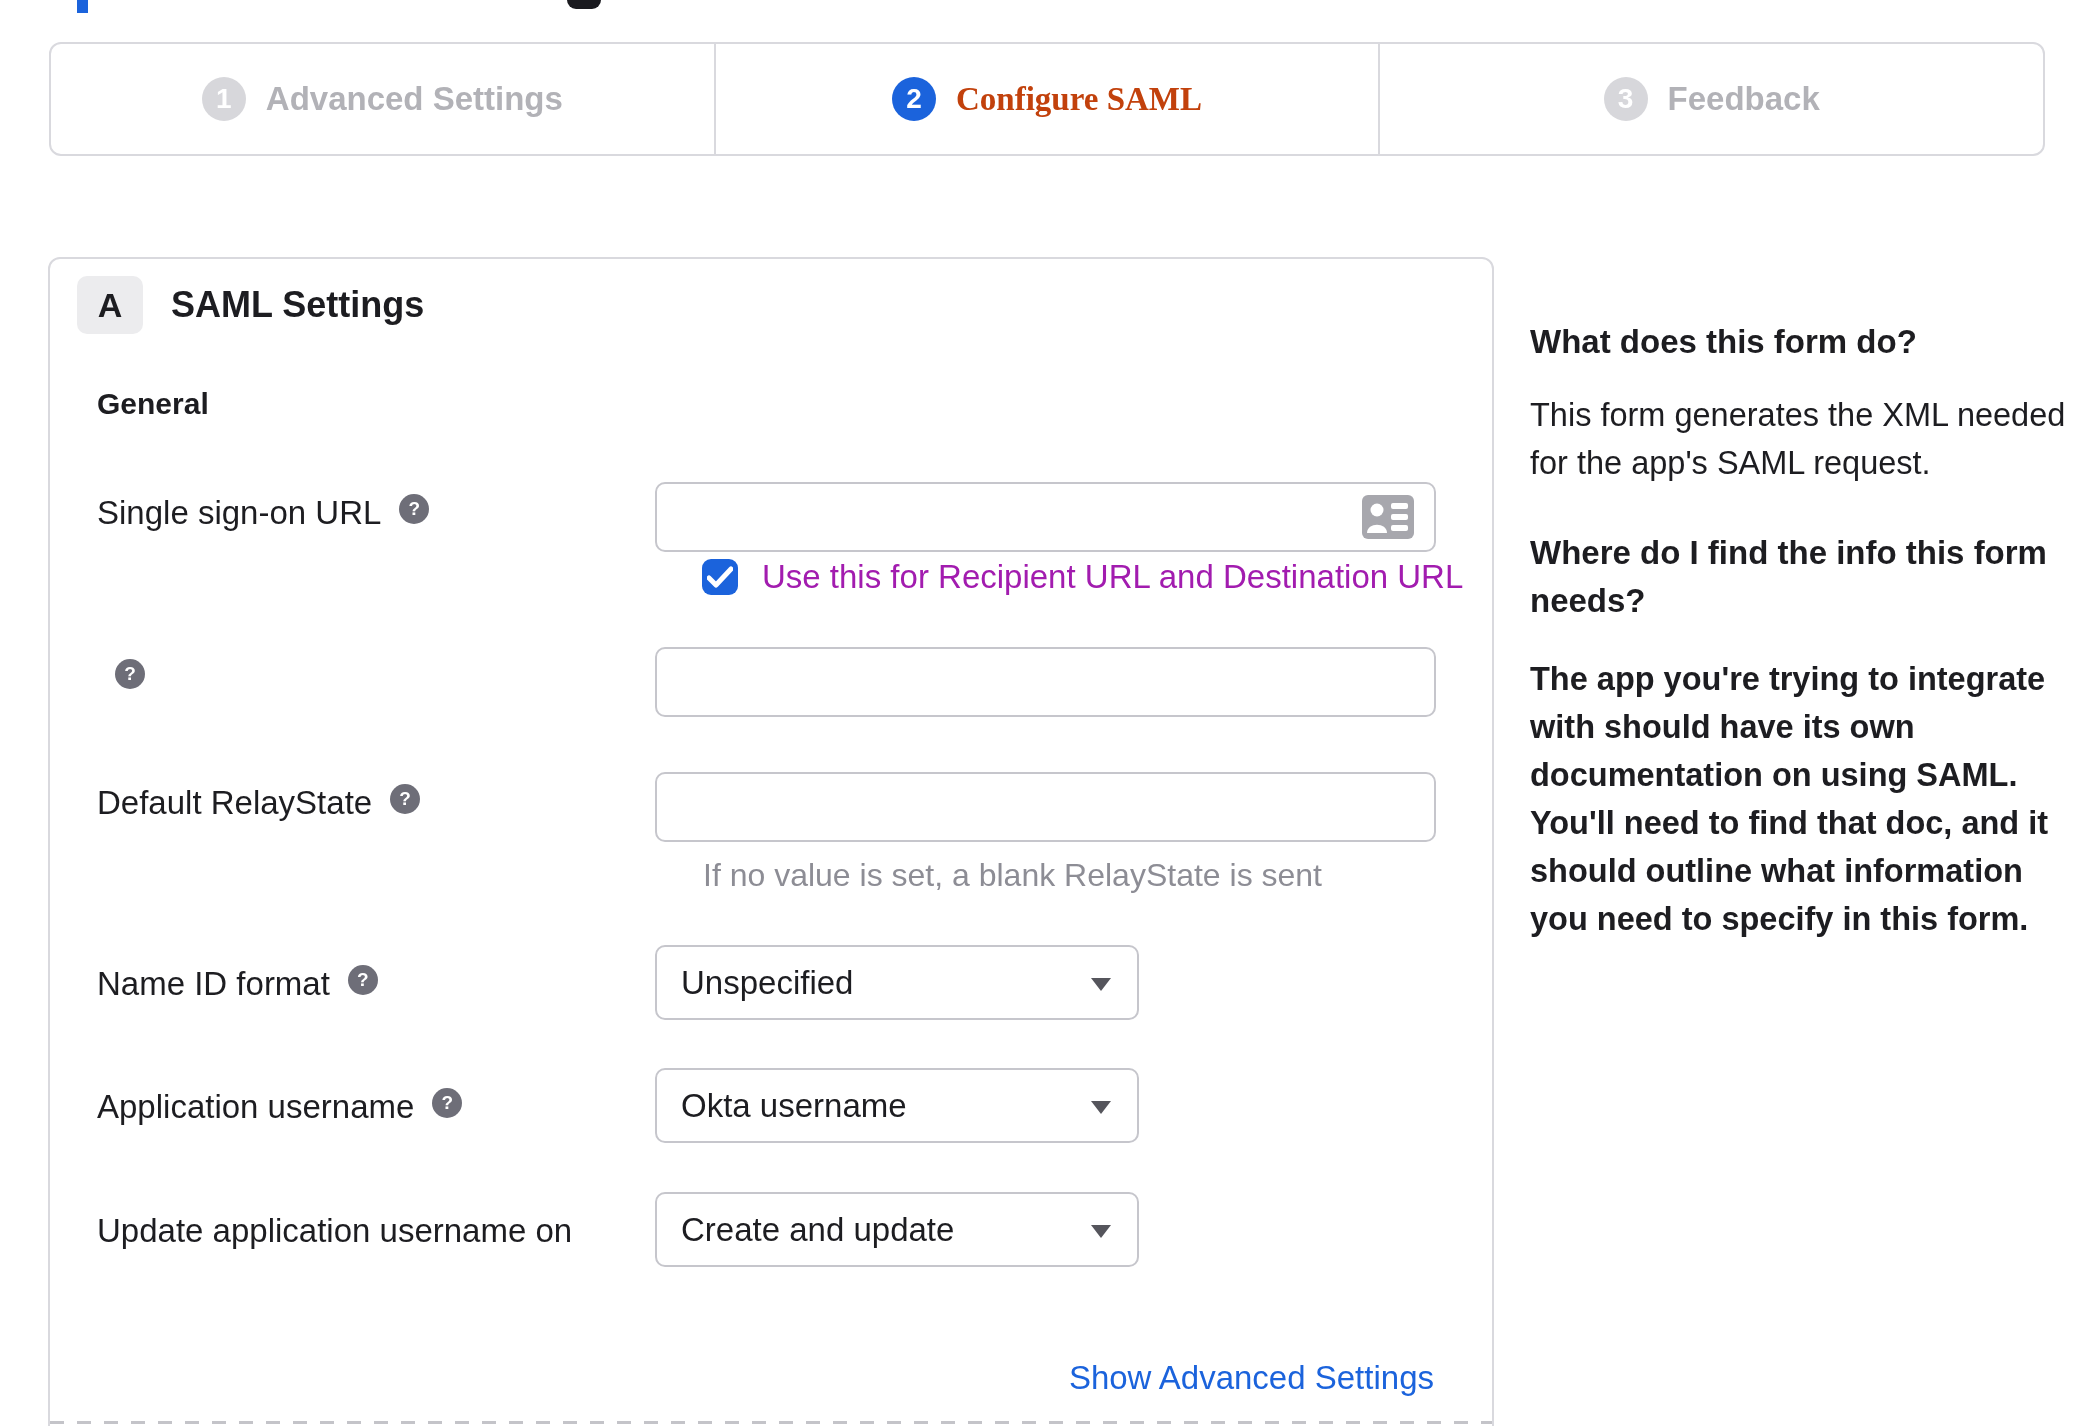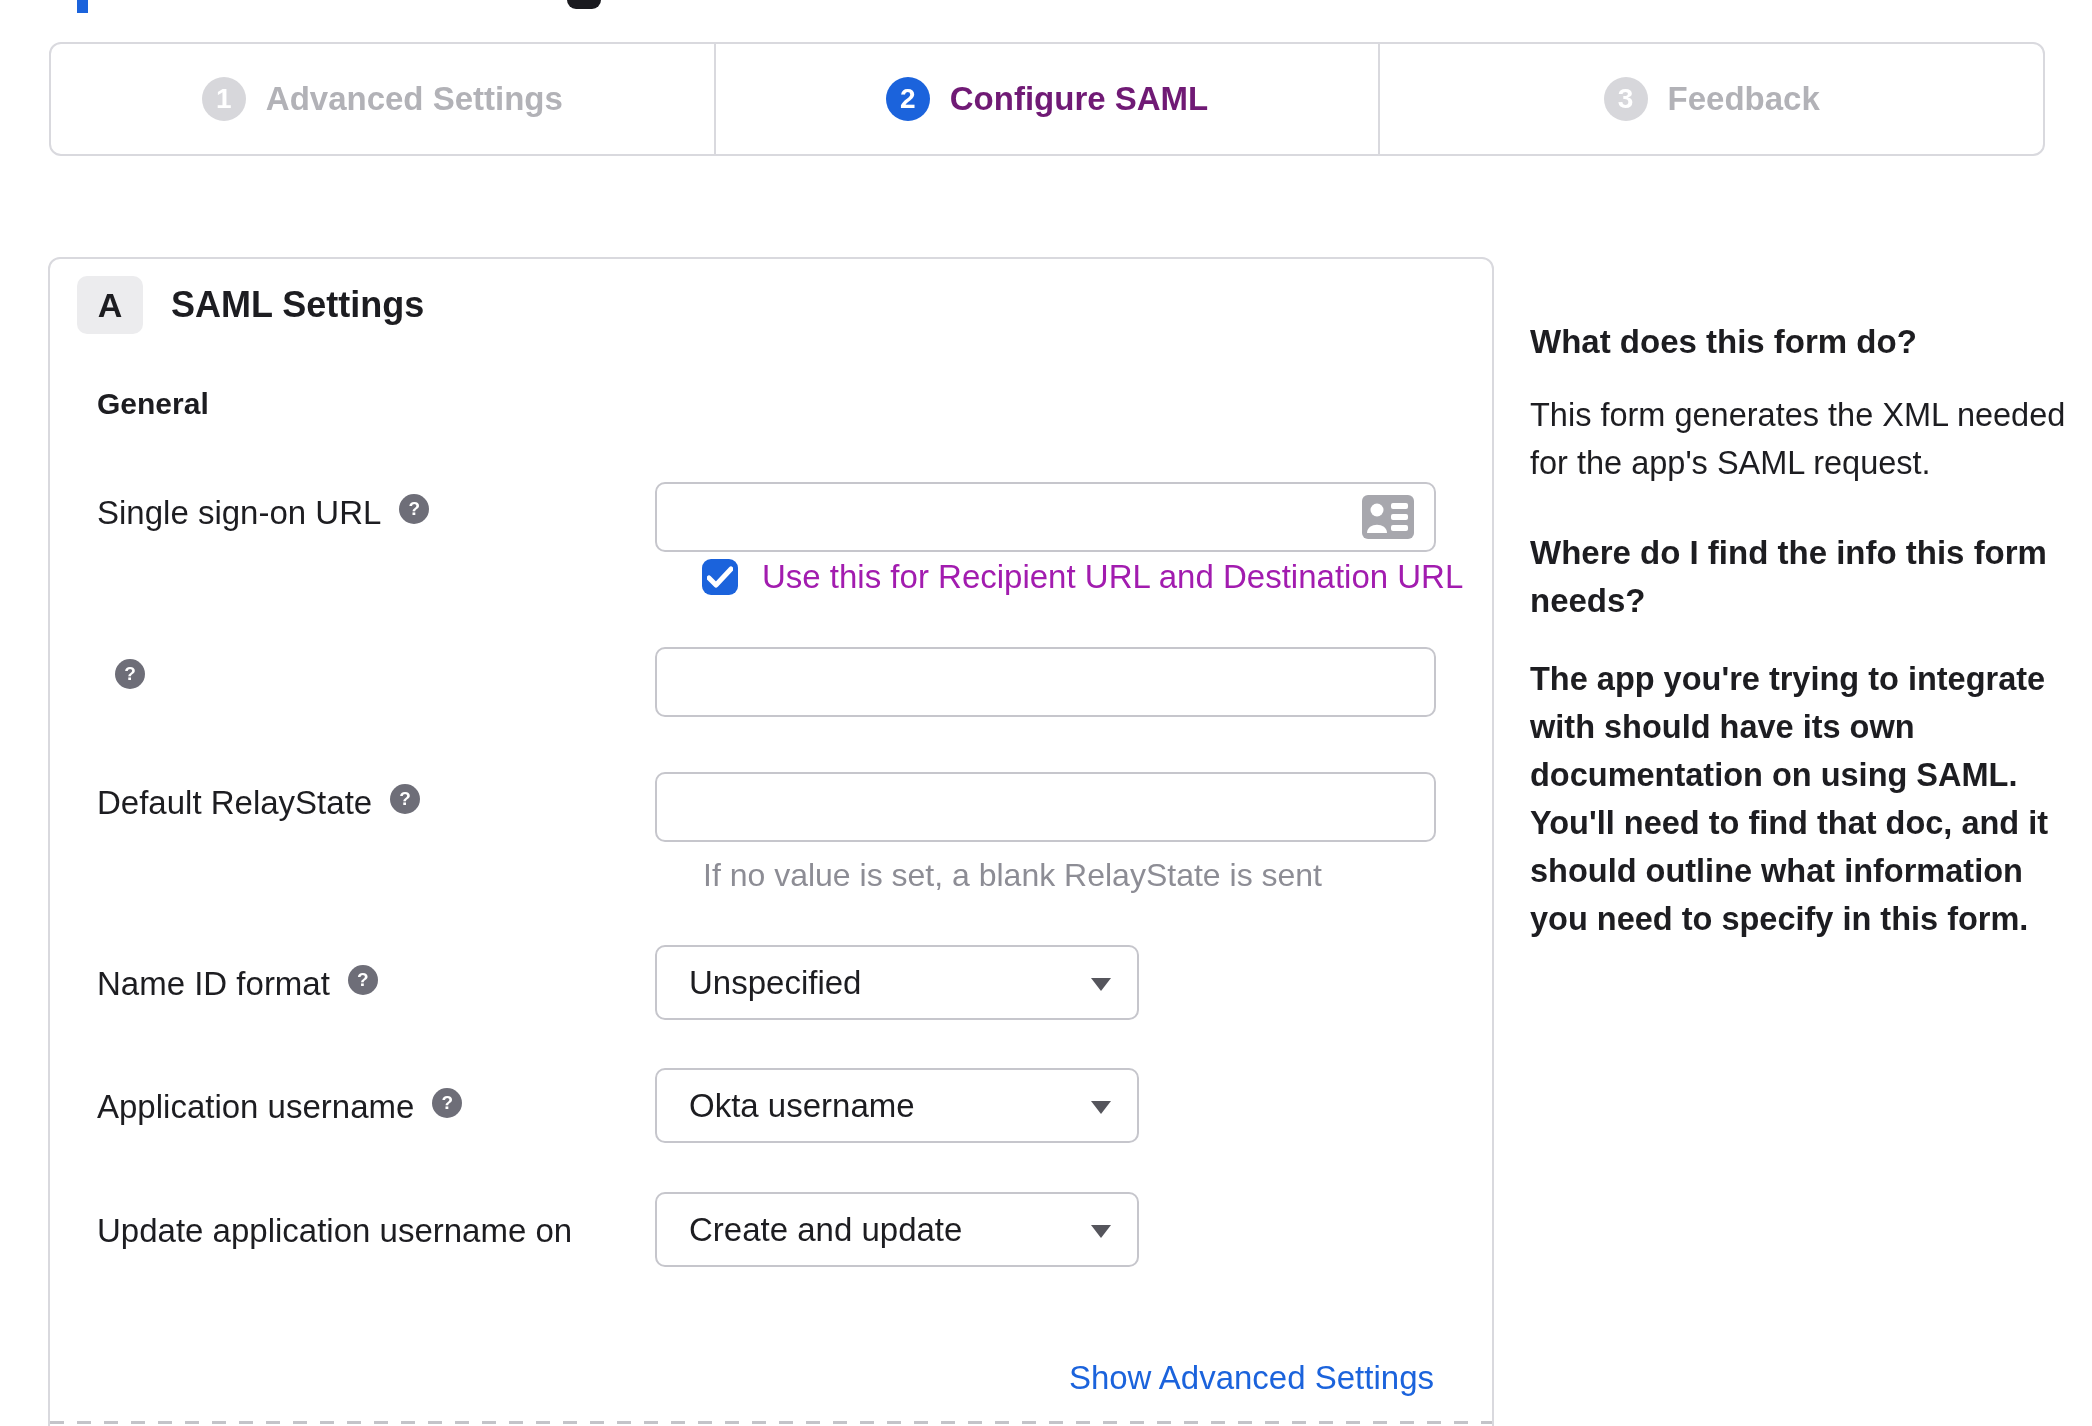--- a/index.html
+++ b/index.html
@@ -24,21 +24,21 @@
   .step { flex: 1; display: flex; align-items: center; justify-content: center; gap: 20px; cursor: default; }
   .step + .step { border-left: 2px solid #d9d9de; }
   .step-circle {
     width: 44px; height: 44px; border-radius: 50%;
     display: flex; align-items: center; justify-content: center;
     font-size: 28px; font-weight: 700; color: #ffffff;
     background: #d7d7db; flex: 0 0 auto;
   }
   .step.active .step-circle { background: #1b63dc; }
   .step-label { font-size: 33px; font-weight: 700; color: #b2b2b7; white-space: nowrap; }
-  .step.active .step-label { color: #701a75; }
+  .step.active .step-label { color: #c2410c; font-family: Liberation Serif, serif; }
 
   
   .card {
     position: absolute; left: 48px; top: 257px;
     width: 1446px; height: 1400px;
     border: 2px solid #d9d9de; border-radius: 12px;
     background: #fff;
   }
   .section-head { position: absolute; left: 27px; top: 17px; display: flex; align-items: center; gap: 28px; }
   .section-badge {
@@ -77,21 +77,21 @@
     background: #1b63dc; display: flex; align-items: center; justify-content: center;
     cursor: pointer; flex: 0 0 auto;
   }
   .checkbox-label { font-size: 33px; color: #a21caf; }
 
   .hint { position: absolute; left: 653px; font-size: 32px; color: #8d8d95; }
 
   .select {
     position: relative; width: 484px; height: 75px;
     border: 2px solid #c6c6cc; border-radius: 10px;
-    display: flex; align-items: center; padding-left: 32px;
+    display: flex; align-items: center; padding-left: 24px;
     font-size: 33px; color: #1d1d21; background: #fff; cursor: pointer;
   }
   .select-arrow {
     position: absolute; right: 26px; top: 31px;
     width: 0; height: 0;
     border-left: 10px solid transparent; border-right: 10px solid transparent;
     border-top: 13px solid #55555c;
   }
 
   .advanced-link {

